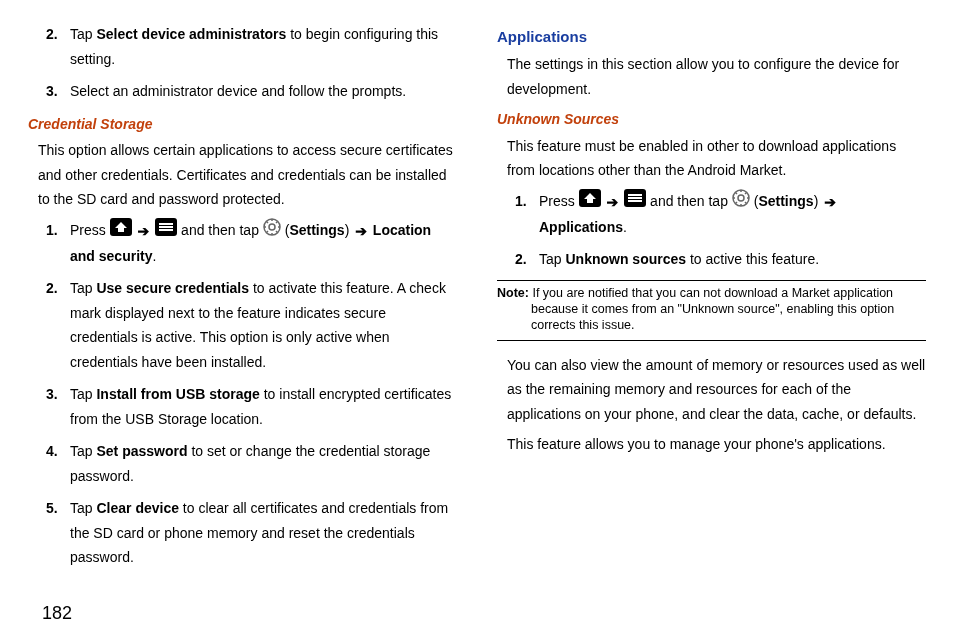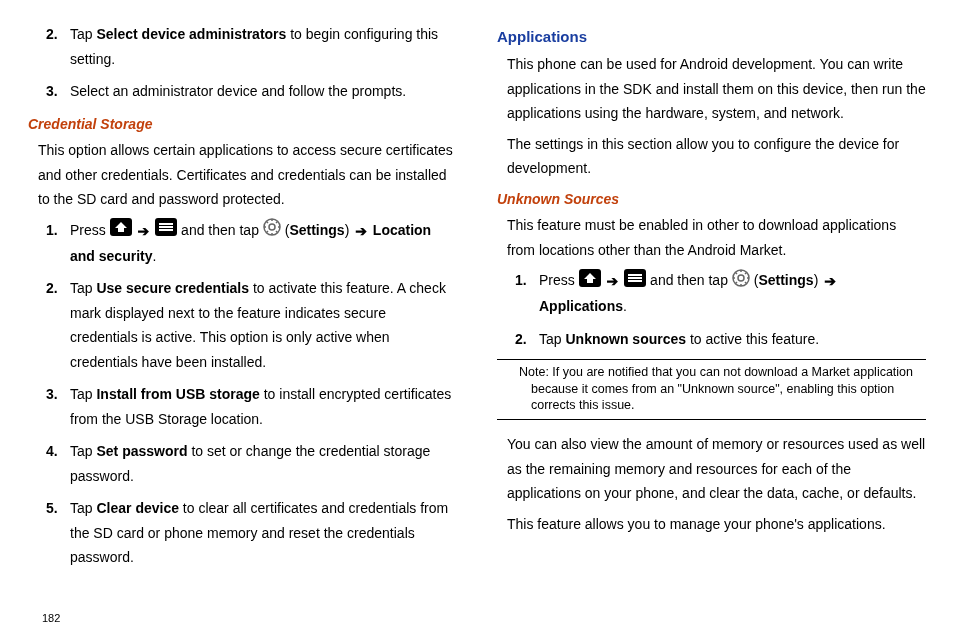--- a/index.html
+++ b/index.html
@@ -20,21 +20,21 @@
     position: relative;
   }
   .col {
     flex: 1;
     line-height: 1.75;
   }
   .page-number {
     position: absolute;
     bottom: 12px;
     left: 42px;
-    font-size: 11px;
+    font-size: 18px;
   }
   .h1 {
     font-family: Arial, Helvetica, sans-serif;
     font-weight: bold;
     color: #1a3ea0;
     font-size: 15px;
     margin: 4px 0 2px 0;
   }
   .h2 {
     font-family: "Arial", sans-serif;
@@ -78,21 +78,21 @@
   }
   .paren { font-weight: normal; }
   .note-box {
     border-top: 1px solid #000;
     border-bottom: 1px solid #000;
     padding: 4px 0 6px 0;
     margin: 8px 0 12px 0;
     font-size: 12.5px;
     line-height: 1.3;
   }
-  .note-label { font-weight: normal; margin-left: 22px; }
+  .note-label { font-weight: bold; }
   .note-text { display: inline; margin-top: 16px; }
   .note-body { padding-left: 34px; text-indent: -34px; margin-left: 0;}
 </style>
 </head>
 <body>
 
 <div class="page">
 
   <div class="col">
 
@@ -172,21 +172,20 @@
         <span class="li-num">5.</span>
         <span class="li-body">
           <span>Tap </span><b>Clear device</b><span> to clear all certificates and credentials from the SD card or phone memory and reset the credentials password.</span>
         </span>
       </li>
     </ol>
   </div>
 
   <div class="col">
     <div class="h1">Applications</div>
-    <div class="para">This phone can be used for Android development. You can write applications in the SDK and install them on this device, then run the applications using the hardware, system, and network.</div>
     <div class="para">The settings in this section allow you to configure the device for development.</div>
 
     <div class="h2">Unknown Sources</div>
     <div class="para">This feature must be enabled in other to download applications from locations other than the Android Market.</div>
 
     <ol class="ol">
       <li class="li">
         <span class="li-num">1.</span>
         <span class="li-body">
           <span>Press </span>

